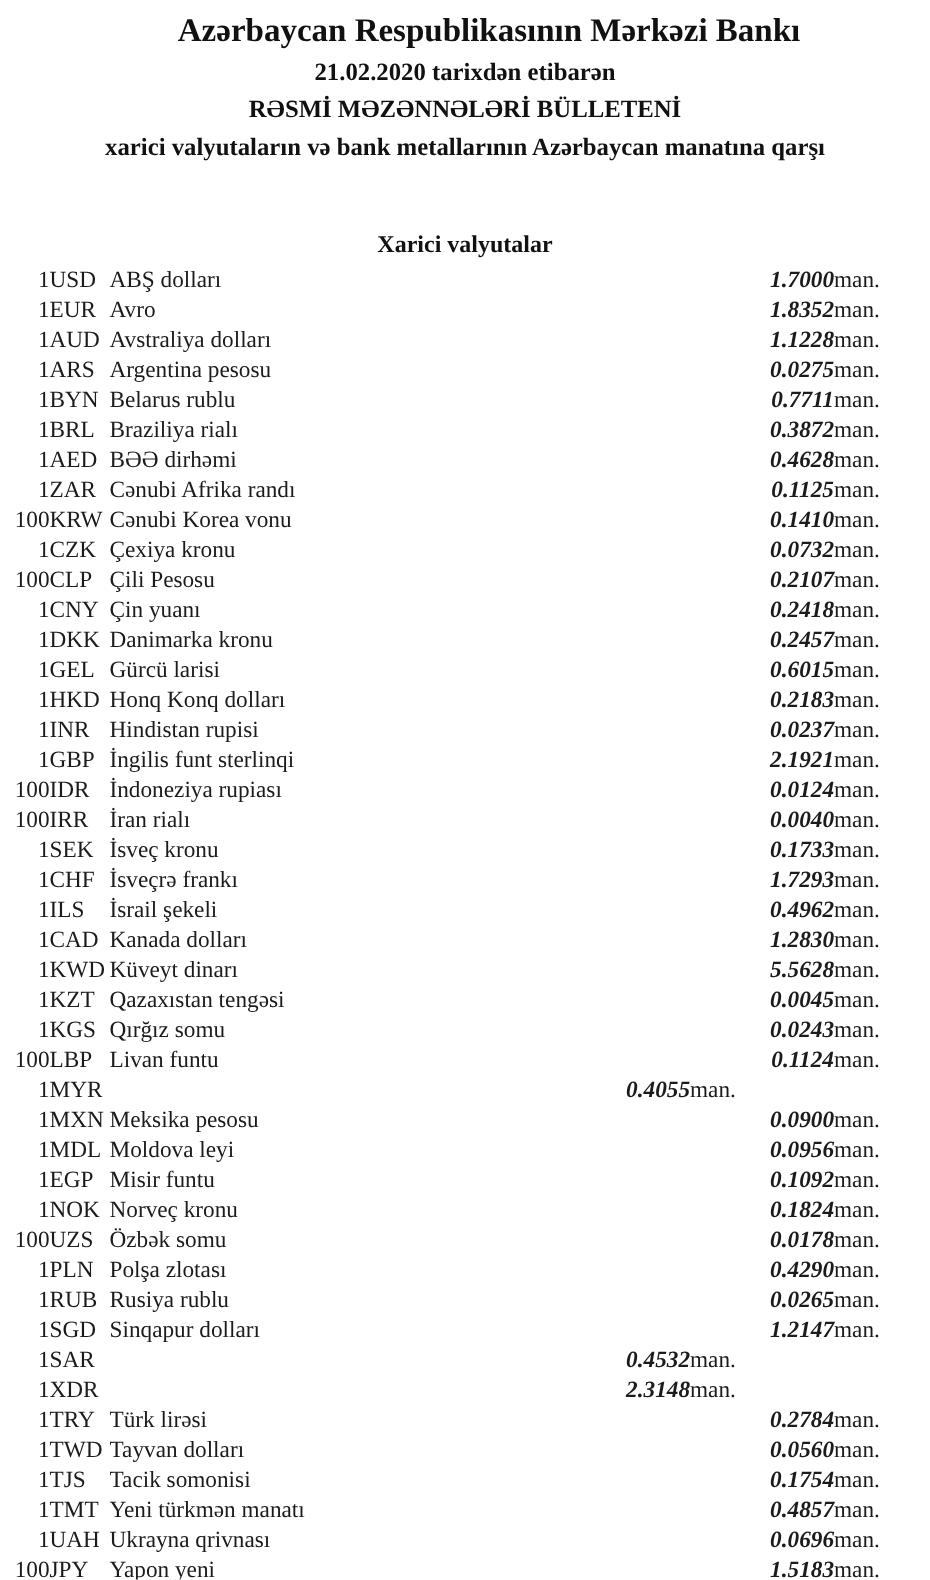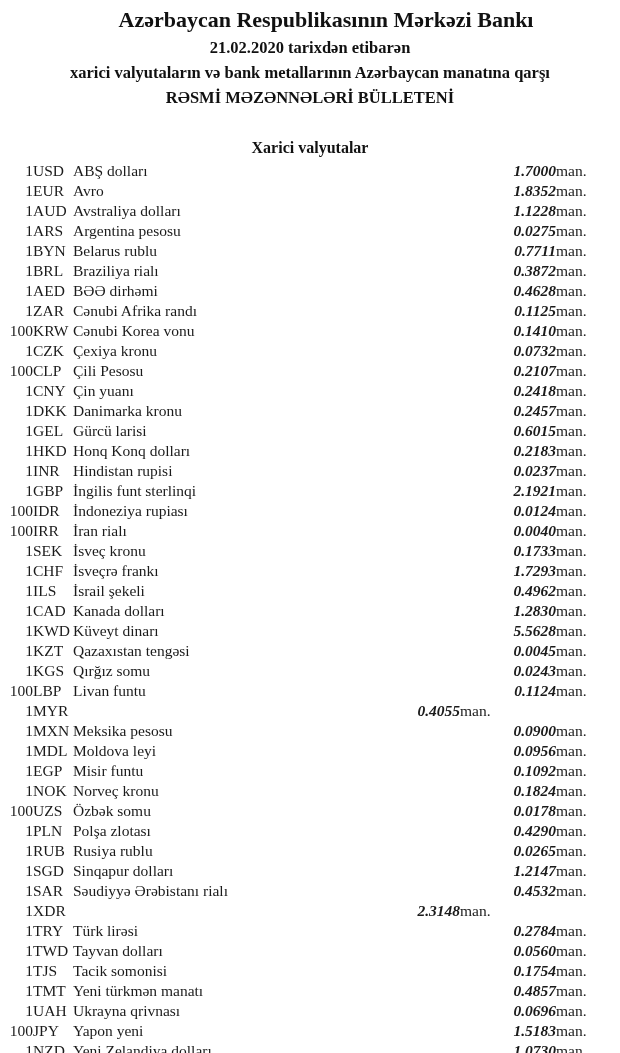--- a/index.html
+++ b/index.html
@@ -32,21 +32,21 @@
     font-size: 16.5px;
     line-height: 22px;
     font-weight: bold;
     margin: 3px;
   }
   .section-title {
     text-align: center;
     font-size: 16px;
     line-height: 22px;
     font-weight: bold;
-    margin-top: 28px;
+    margin-top: 44px;
     color: #111111;
   }
   .rates-table {
     margin-top: 2px;
   }
   .rate-row {
     display: grid;
     grid-template-columns: 25px 40px 1fr 96px 44px;
     height: 20px;
     align-items: baseline;
@@ -73,22 +73,22 @@
   }
 </style>
 </head>
 <body>
 
 <div class="doc">
 
   <div class="doc-header">
     <h1 class="bank-name">Azərbaycan Respublikasının Mərkəzi Bankı</h1>
     <p class="header-line">21.02.2020 tarixdən etibarən</p>
+    <p class="header-line">RƏSMİ MƏZƏNNƏLƏRİ BÜLLETENİ</p>
     <p class="header-line">xarici valyutaların və bank metallarının Azərbaycan manatına qarşı</p>
-    <p class="header-line">RƏSMİ MƏZƏNNƏLƏRİ BÜLLETENİ</p>
   </div>
 
   <div class="section-title">Xarici valyutalar</div>
 
   <div class="rates-table">
       <div class="rate-row">
     <span class="cell-qty">1</span>
     <span class="cell-code">USD</span>
     <span class="cell-name">ABŞ dolları</span>
     <span class="cell-rate">1.7000</span>
@@ -334,21 +334,20 @@
       <div class="rate-row">
     <span class="cell-qty">1</span>
     <span class="cell-code">SGD</span>
     <span class="cell-name">Sinqapur dolları</span>
     <span class="cell-rate">1.2147</span>
     <span class="cell-unit">man.</span>
   </div>
       <div class="rate-row">
     <span class="cell-qty">1</span>
     <span class="cell-code">SAR</span>
-    <span class="cell-name">Səudiyyə Ərəbistanı rialı</span>
     <span class="cell-rate">0.4532</span>
     <span class="cell-unit">man.</span>
   </div>
       <div class="rate-row">
     <span class="cell-qty">1</span>
     <span class="cell-code">XDR</span>
     <span class="cell-rate">2.3148</span>
     <span class="cell-unit">man.</span>
   </div>
       <div class="rate-row">

